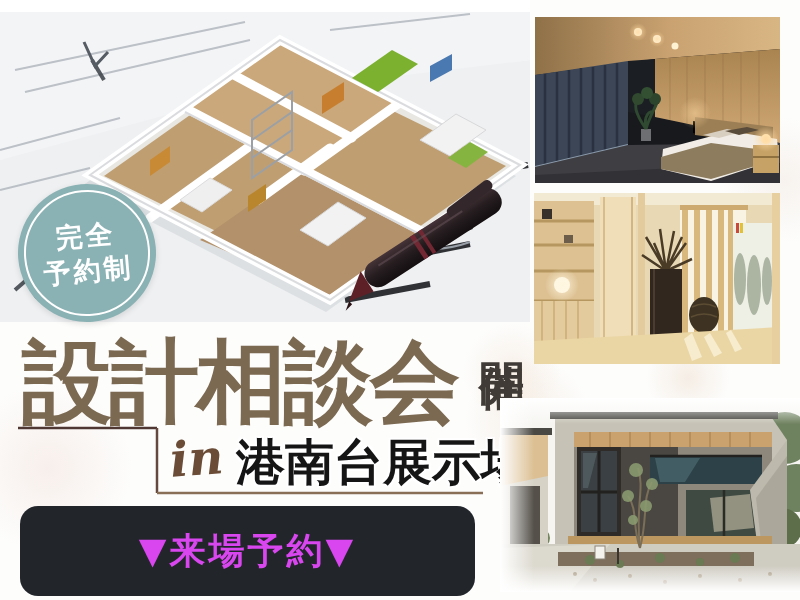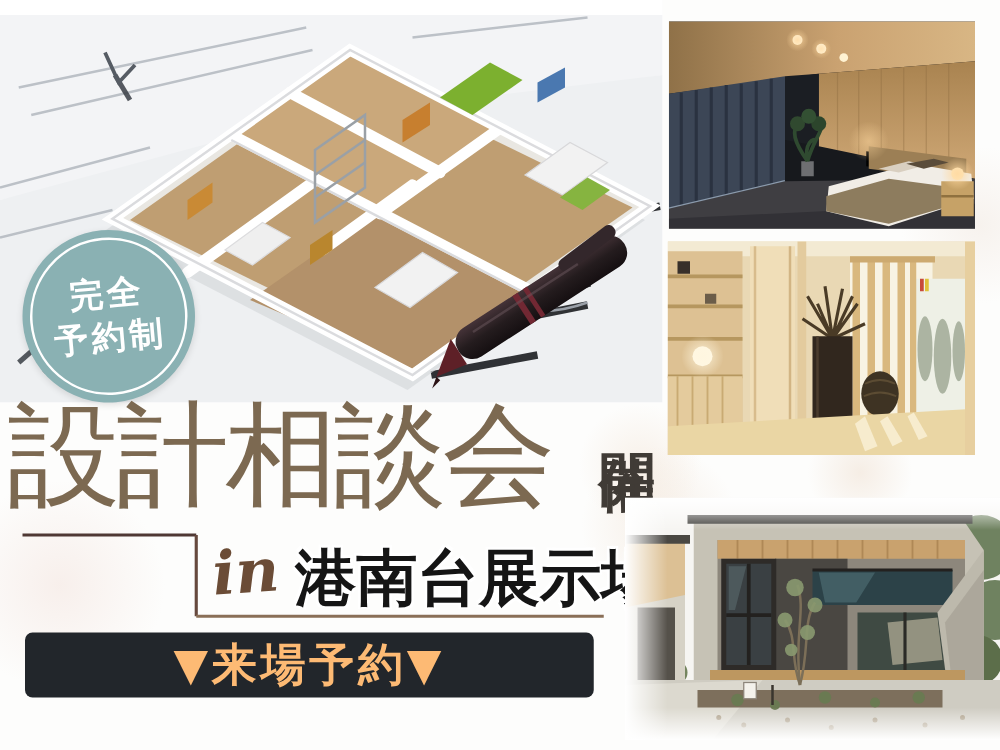--- a/index.html
+++ b/index.html
@@ -19,22 +19,22 @@
   
   .badge{
     position:absolute;left:18px;top:184px;width:138px;height:138px;border-radius:50%;
     background:#8ab1b3;display:flex;flex-direction:column;align-items:center;justify-content:center;
     transform:rotate(-5deg);box-shadow:0 2px 6px rgba(0,0,0,.12);
   }
   .badge::before{content:"";position:absolute;inset:6px;border:2px solid #fff;border-radius:50%;}
   .badge .b-line{color:#fff;font-size:27px;font-weight:bold;letter-spacing:3px;line-height:1.3;text-align:center;}
   
   .title-main{
-    position:absolute;left:6px;top:318px;width:472px;margin:0;
-    font-size:90px;line-height:1.05;font-weight:normal;color:#7c6951;
+    position:absolute;left:6px;top:318px;width:472px;margin:16px;
+    font-size:90px;line-height:1.05;font-weight:bold;color:#7c6951;
     letter-spacing:-3px;white-space:nowrap;
   }
   .title-suffix{
     position:absolute;left:480px;top:326px;height:104px;
     writing-mode:vertical-rl;text-orientation:upright;
     font-size:46px;font-weight:bold;color:#403b36;letter-spacing:4px;line-height:1;
   }
   
   .loc-frame{position:absolute;left:0;top:425px;}
   .loc-in{
@@ -42,23 +42,23 @@
     font-size:48px;font-style:italic;color:#6b4c36;line-height:1;
     transform:rotate(-4deg);font-weight:bold;
   }
   .loc-venue{
     position:absolute;left:236px;top:430px;
     font-size:49px;font-weight:bold;color:#151515;white-space:nowrap;letter-spacing:0;
     text-shadow:0 0 5px #fff,0 0 5px #fff,2px 2px 0 #fff,-2px -2px 0 #fff,2px -2px 0 #fff,-2px 2px 0 #fff;
   }
   
   .cta{
-    position:absolute;left:20px;top:506px;width:455px;height:52px;
-    background:#22262b;border:none;border-radius:6px;cursor:pointer;
-    color:#fdba74;font-size:36px;font-weight:bold;letter-spacing:3px;
+    position:absolute;left:20px;top:506px;width:455px;height:90px;
+    background:#22262b;border:none;border-radius:18px;cursor:pointer;
+    color:#d946ef;font-size:36px;font-weight:bold;letter-spacing:3px;
     font-family:"DejaVu Sans","Liberation Sans",sans-serif;
     display:flex;align-items:center;justify-content:center;
   }
   
   .photo{position:absolute;overflow:hidden;}
   .photo-bedroom{left:535px;top:17px;width:245px;height:166px;}
   .photo-entry{left:534px;top:193px;width:246px;height:171px;}
   .photo-house{left:500px;top:398px;width:300px;height:194px;}
   .photo svg{display:block;}
 </style>

